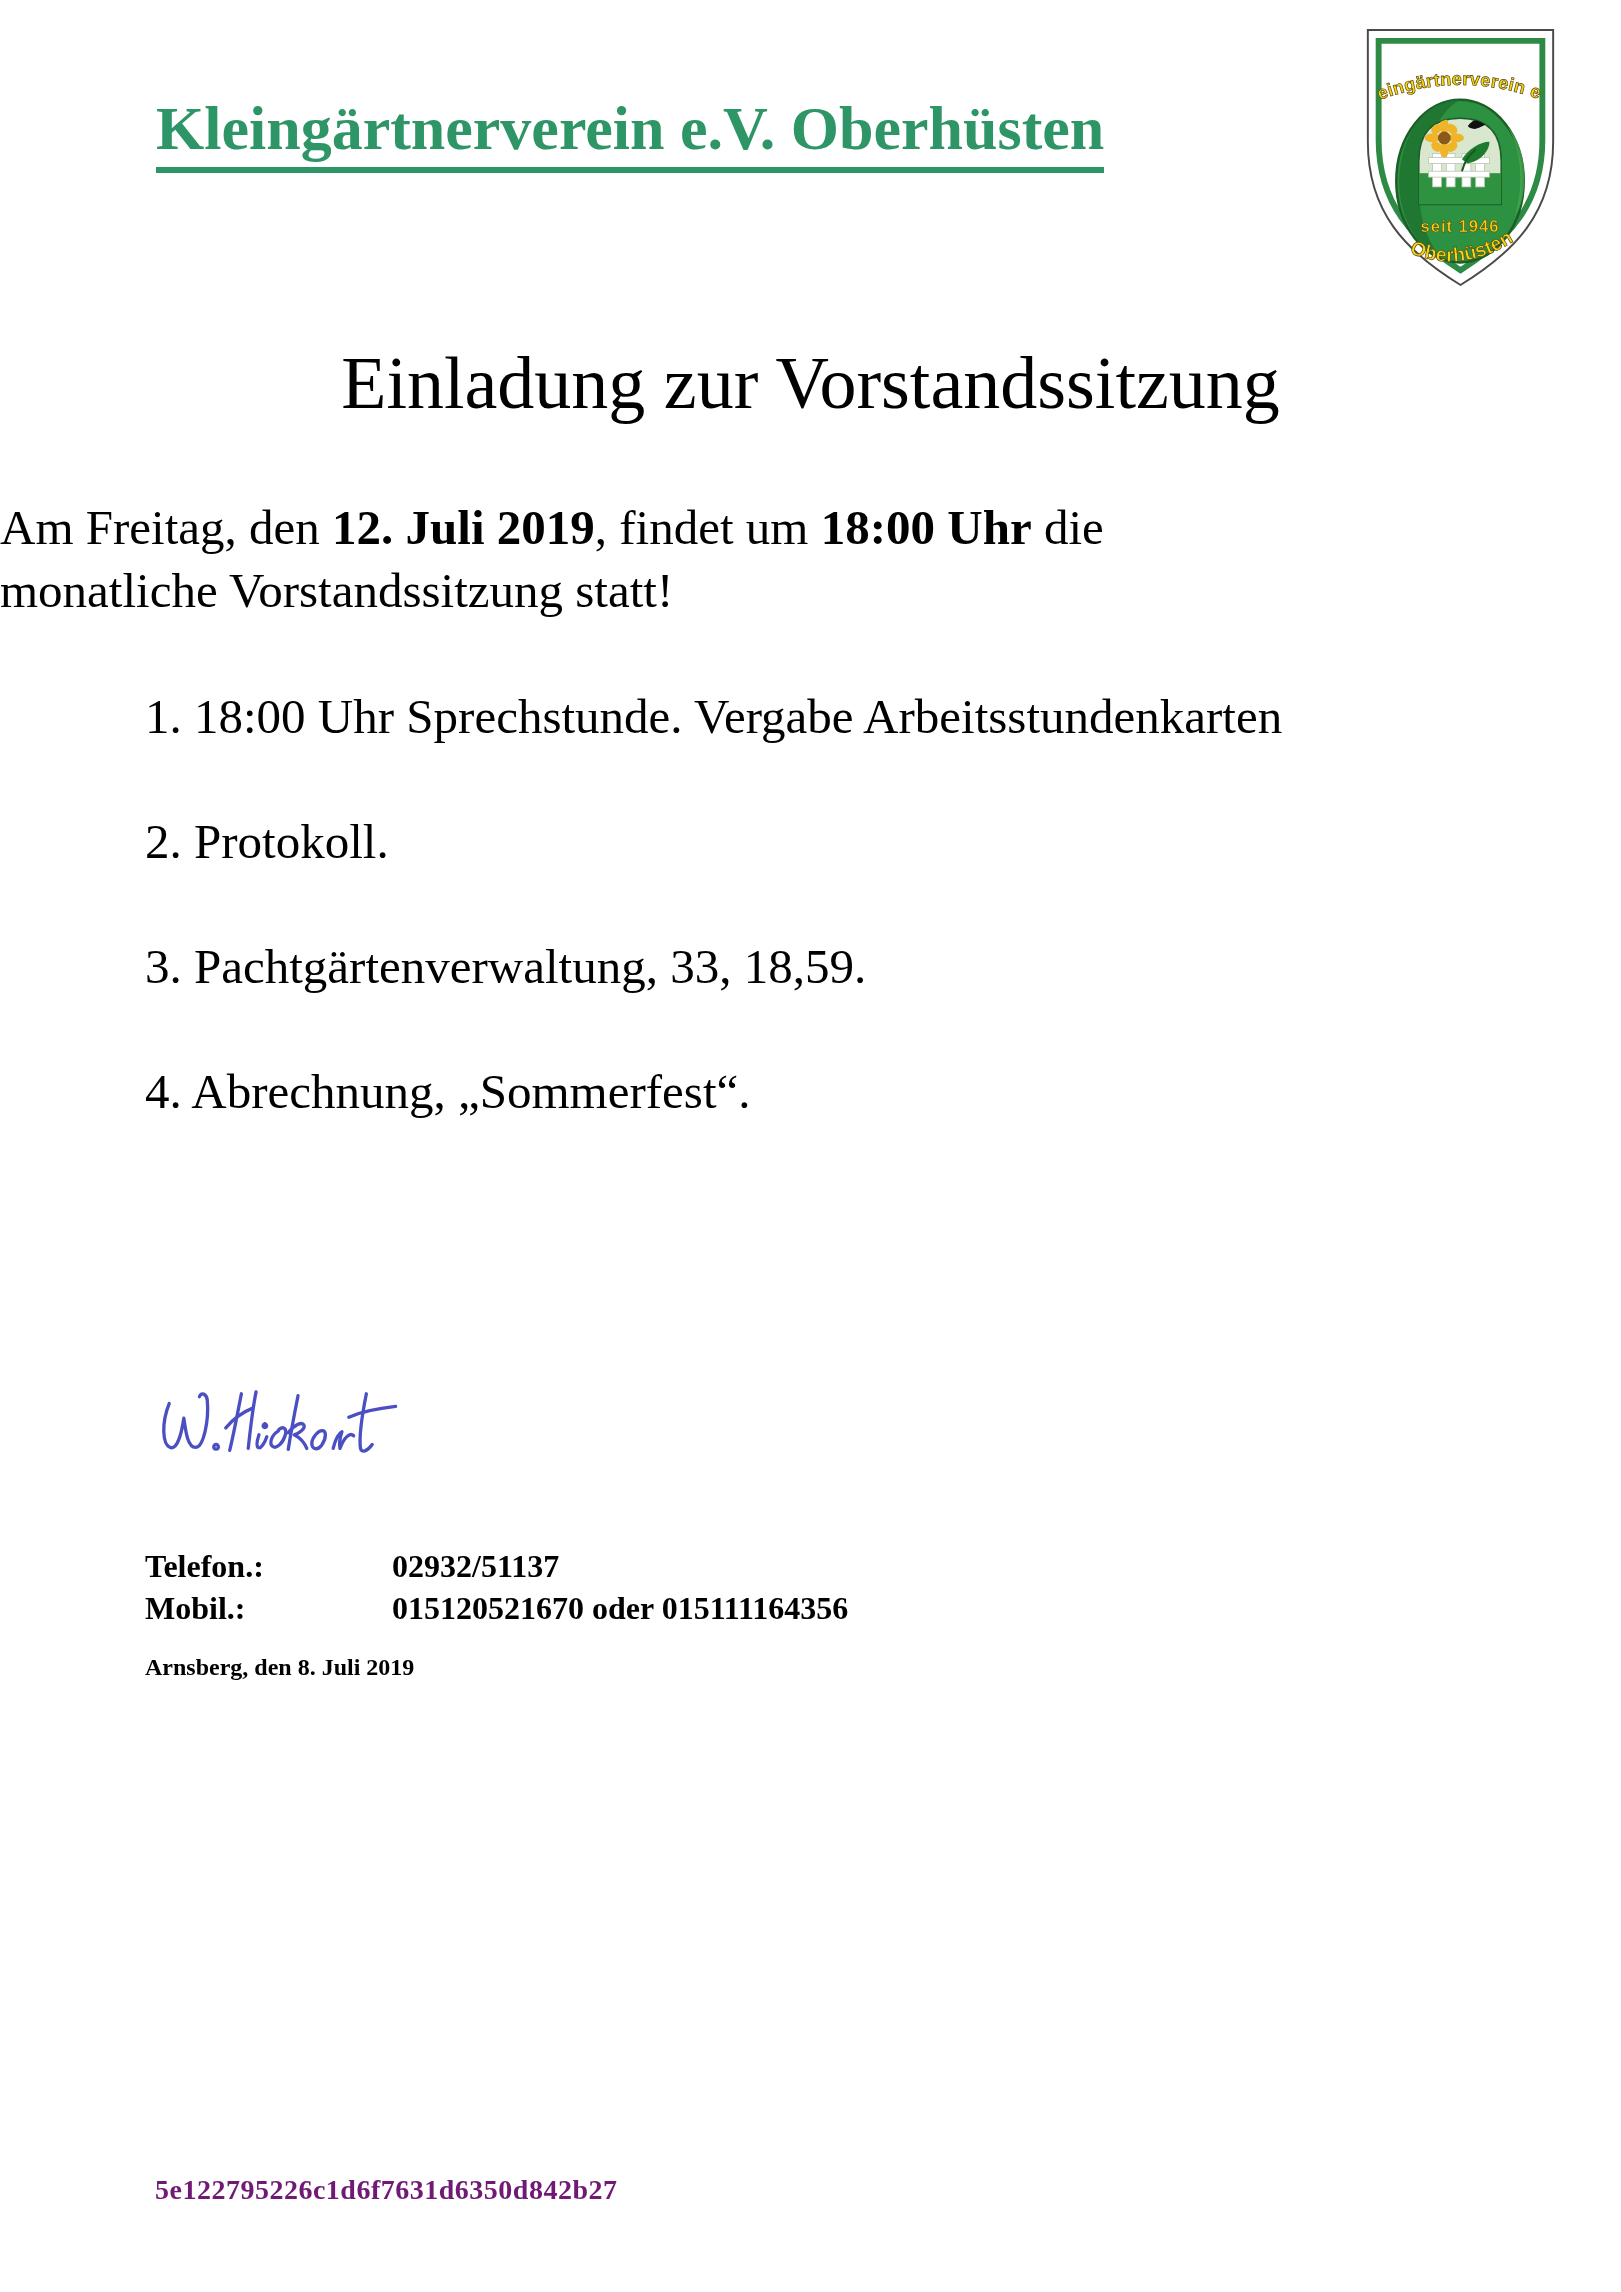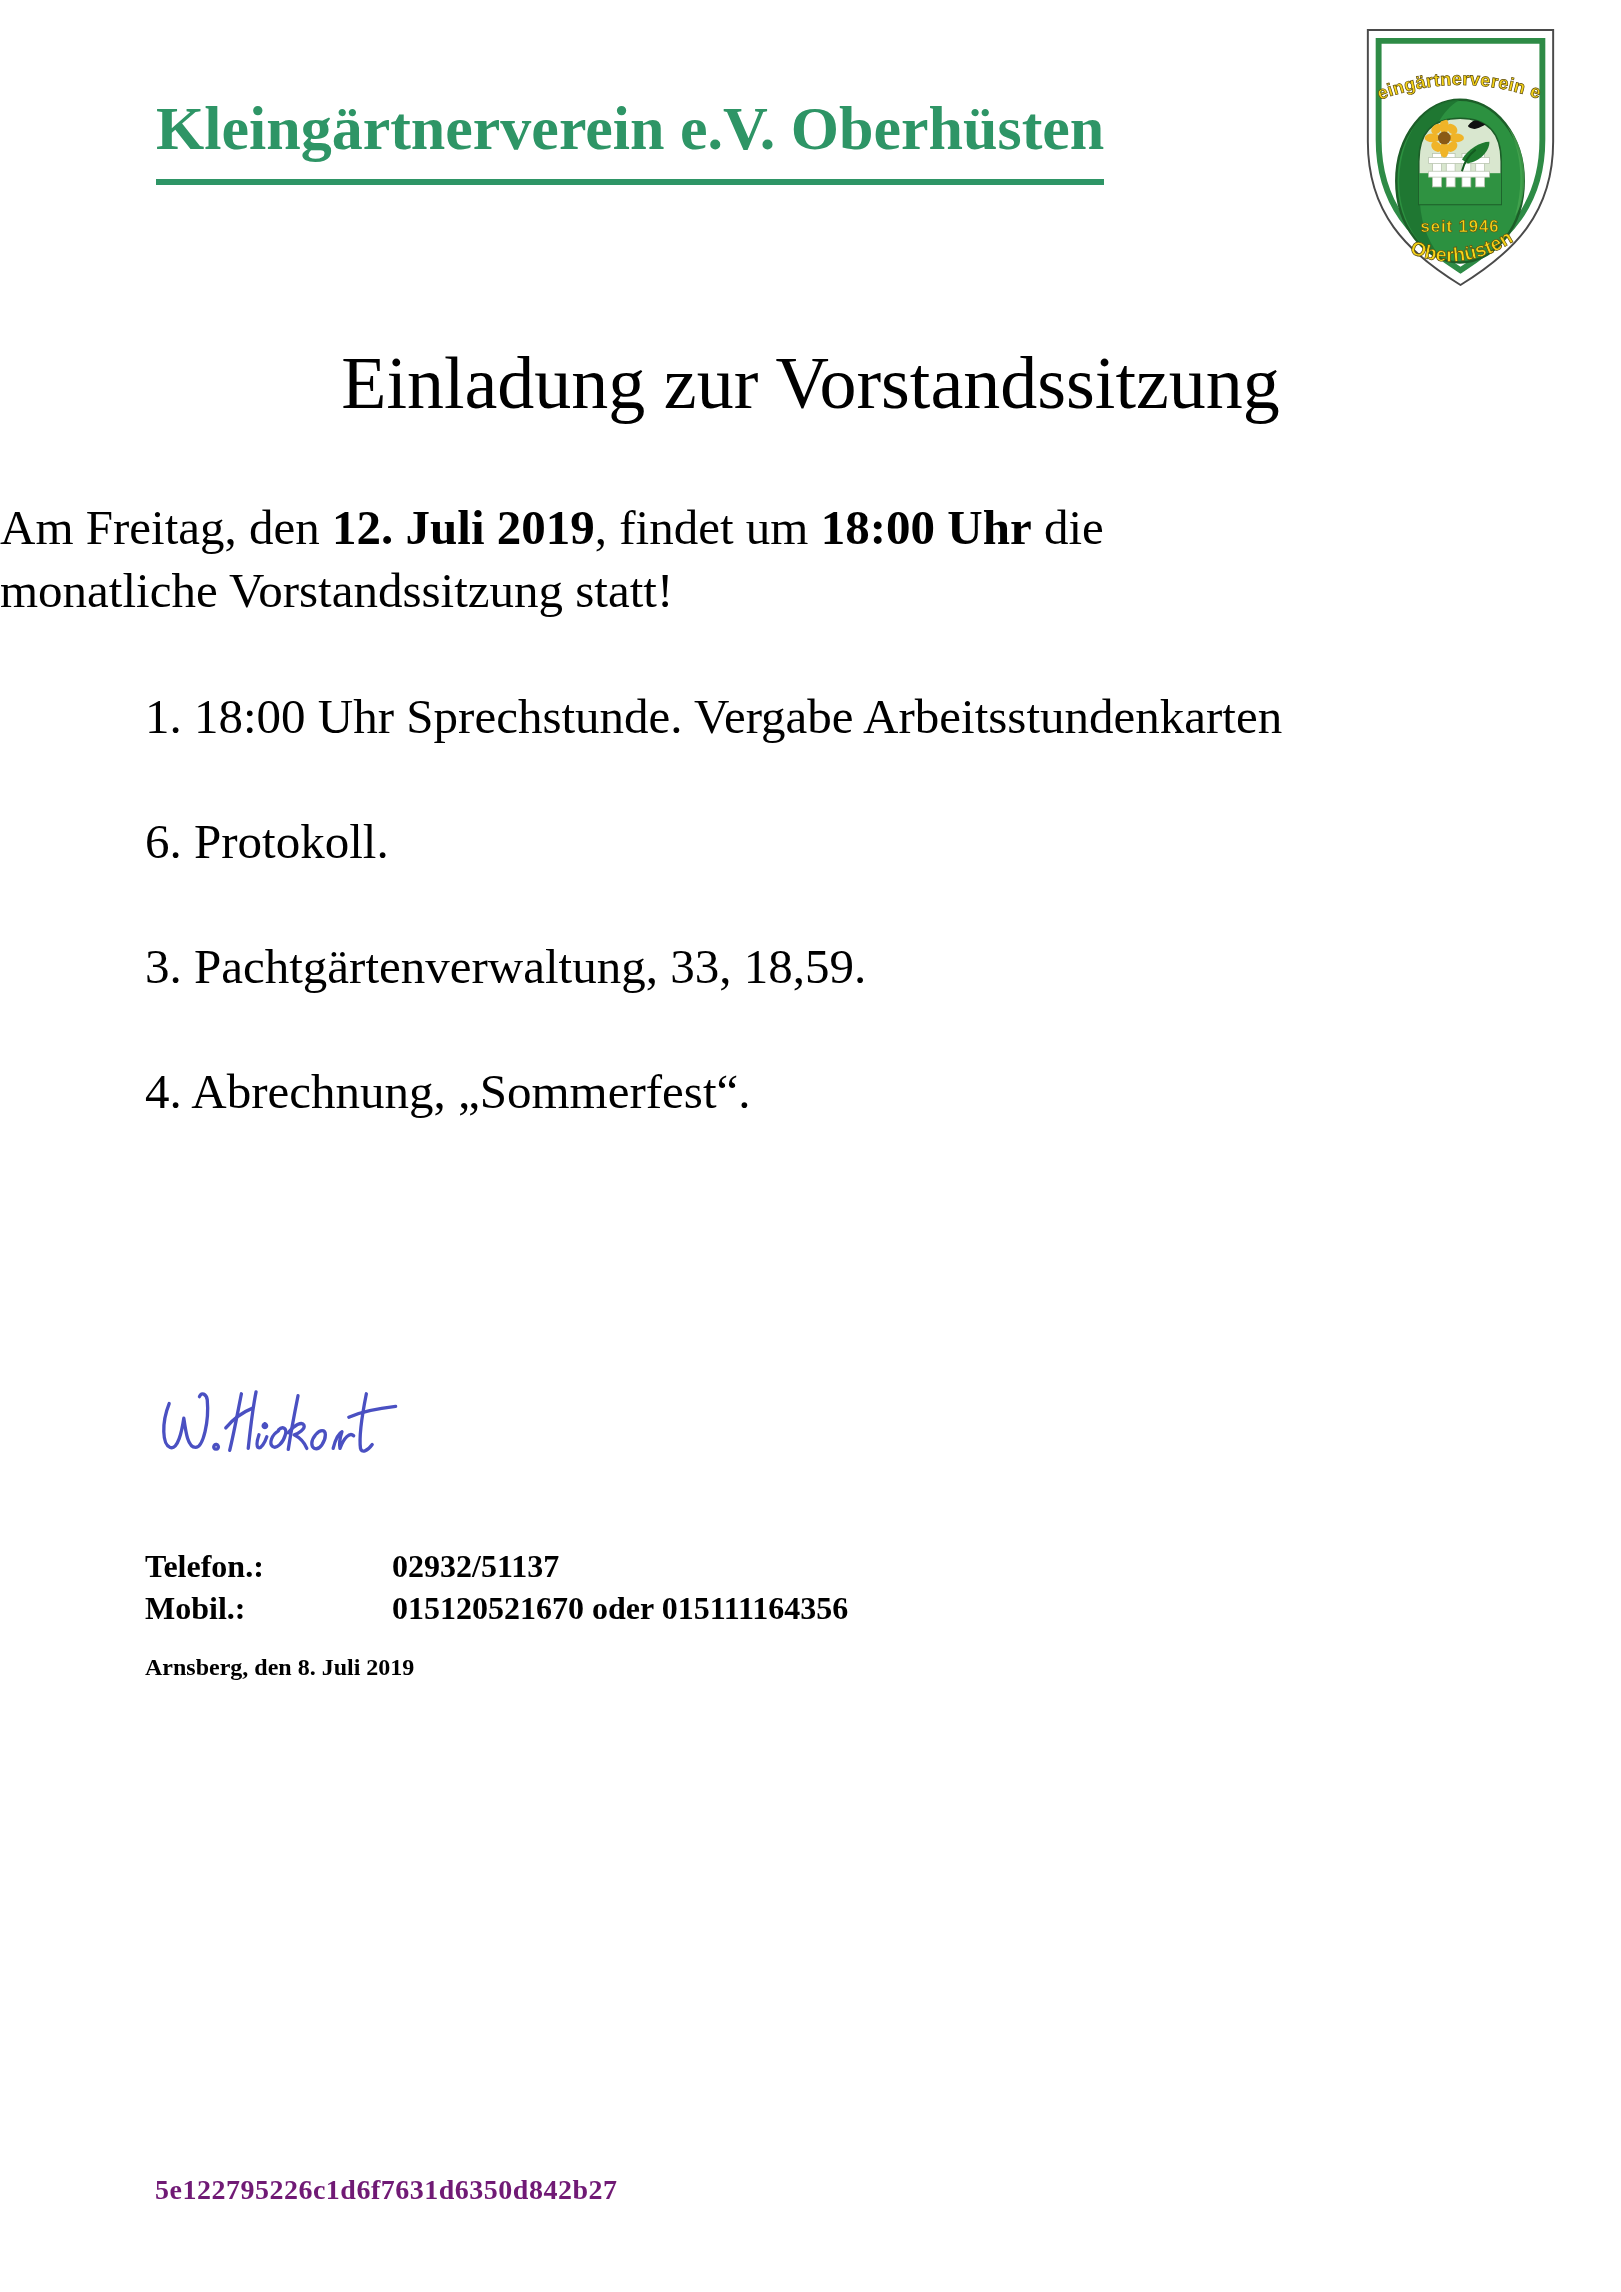--- a/index.html
+++ b/index.html
@@ -15,21 +15,21 @@
   
   .club-header{
     position:absolute;
     left:156px;
     top:94px;
     font-size:62px;
     font-weight:bold;
     color:#2e9566;
     line-height:1.1;
     border-bottom:6.9px solid #2e9566;
-    padding-bottom:17px;
+    padding-bottom:5px;
     white-space:nowrap;
   }
   
   .crest{
     position:absolute;
     left:1360px;
     top:23.5px;
     width:201px;
     height:267px;
   }
@@ -194,21 +194,21 @@
 
   <div class="doc-title">Einladung zur Vorstandssitzung</div>
 
   <div class="intro">
     <div><span>Am Freitag, den </span><b>12. Juli 2019</b><span>, findet um </span><b>18:00 Uhr</b><span> die</span></div>
     <div>monatliche Vorstandssitzung statt!</div>
   </div>
 
   <div class="agenda">
     <div class="agenda-item">1. 18:00 Uhr Sprechstunde. Vergabe Arbeitsstundenkarten</div>
-    <div class="agenda-item">6. Protokoll.</div>
+    <div class="agenda-item">2. Protokoll.</div>
     <div class="agenda-item">3. Pachtgärtenverwaltung, 33, 18,59.</div>
     <div class="agenda-item">4. Abrechnung, „Sommerfest“.</div>
   </div>
 
 
   <svg class="signature" viewBox="0 0 252 84">
     <g fill="none" stroke="#4a50c2" stroke-width="3.4" stroke-linecap="round" stroke-linejoin="round">
       <path d="M14,20 C6,40 7,62 15,65 C23,68 27,48 29,35 C31,49 33,65 41,65 C49,65 55,38 53,16 C52,10 47,8 45,13"></path>
       <path d="M62,62 a2.4,2.4 0 1 0 0.1,0"></path>
       <path d="M88,10 C84,30 80,52 76,68"></path>

